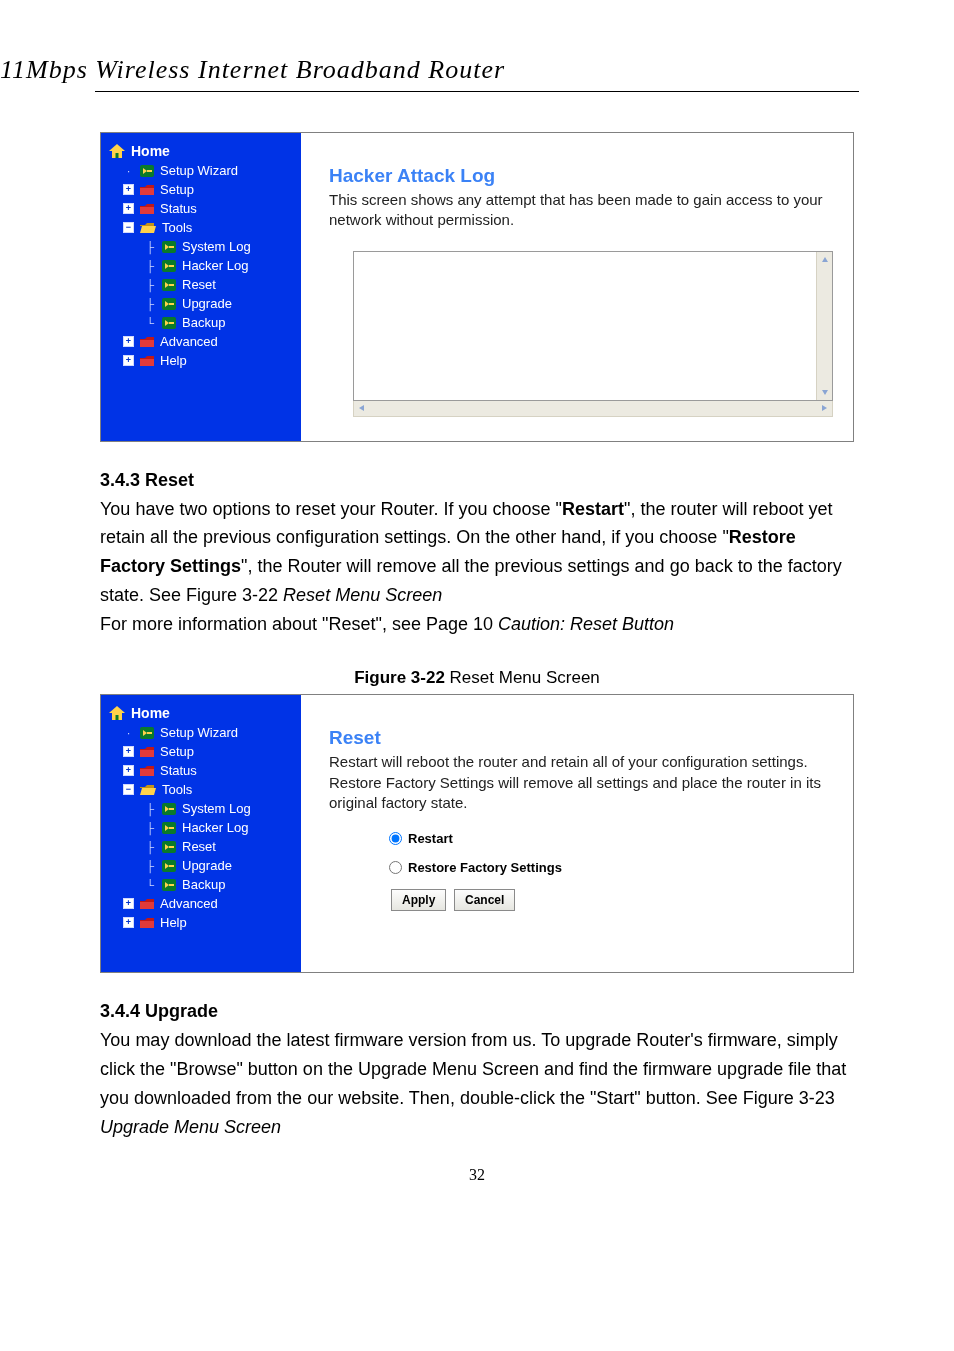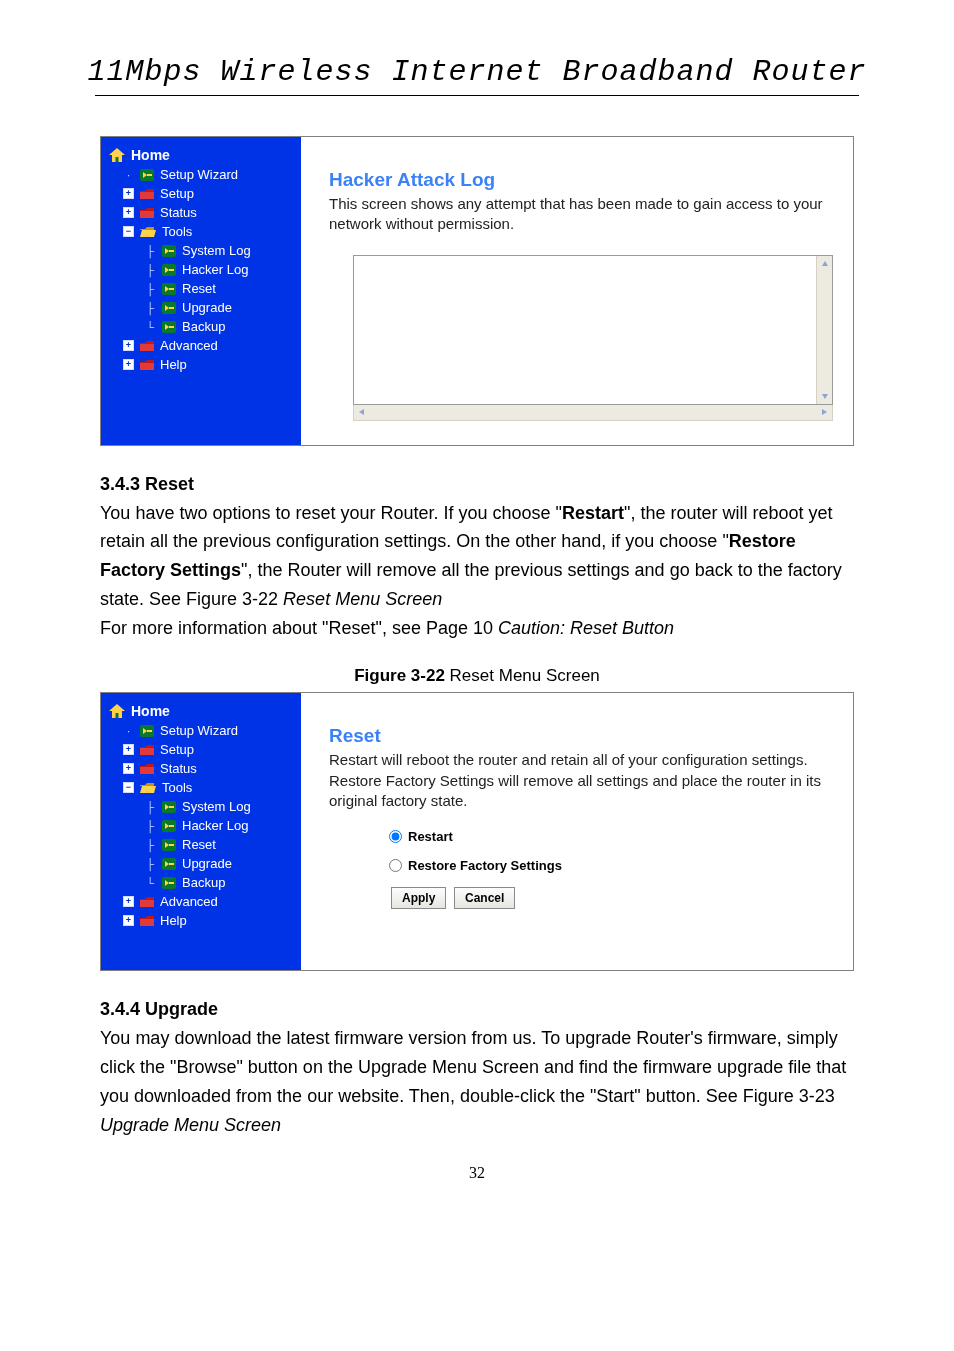--- a/index.html
+++ b/index.html
@@ -7,23 +7,22 @@
     font-family: "Times New Roman", serif;
     background: #fff;
     width: 954px;
     margin: 0 auto;
     padding: 55px 0 40px 0;
     color: #000;
     font-size: 16px;
   }
   .page-header {
     font-style: italic;
-    font-size: 30px;
-    text-align: center;
-    font-family: Liberation Mono, monospace;
+    font-size: 26px;
+    font-family: Liberation Serif, serif;
     letter-spacing: 1px;
     padding-bottom: 6px;
   }
   .page-rule {
     border: none;
     border-top: 1.5px solid #000;
     margin: 0 95px 40px 95px;
   }
   .content {
     margin: 0 100px;
@@ -155,21 +154,21 @@
   
   .section-title {
     font-family: Arial, Helvetica, sans-serif;
     font-size: 18px;
     font-weight: bold;
     margin-bottom: 4px;
   }
   .body-text {
     font-size: 18px;
     line-height: 1.6;
-    margin-bottom: 24px;
+    margin-bottom: 30px;
     font-family: Arial, Helvetica, sans-serif;
   }
   .body-text b { font-weight: bold; }
   .body-text i { font-style: italic; }
   .fig-caption {
     text-align: center;
     font-family: Arial, Helvetica, sans-serif;
     font-size: 17px;
     margin-bottom: 6px;
   }

